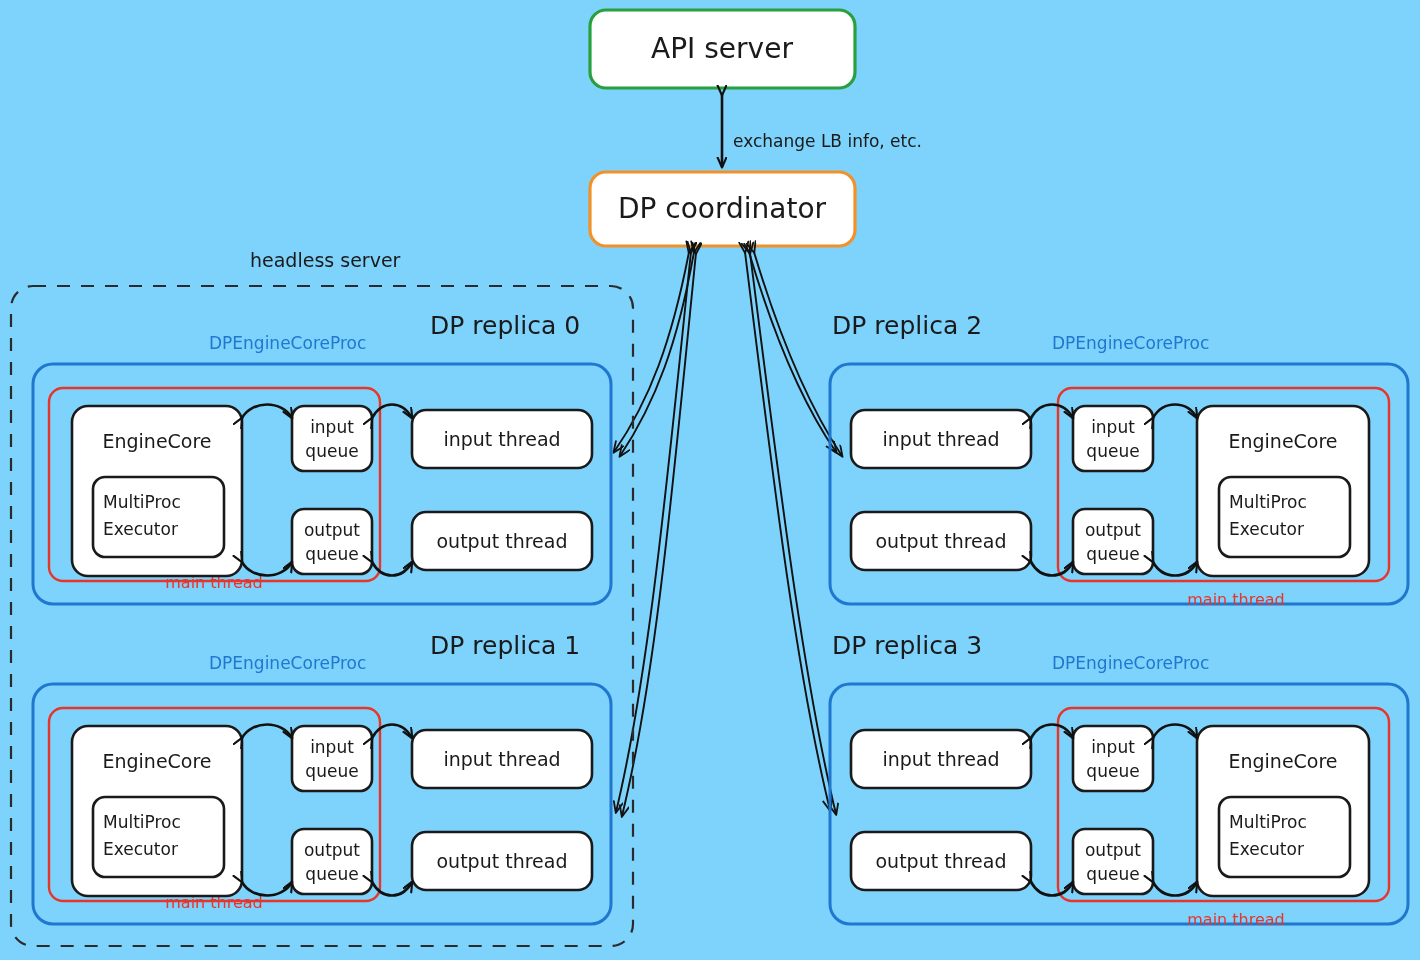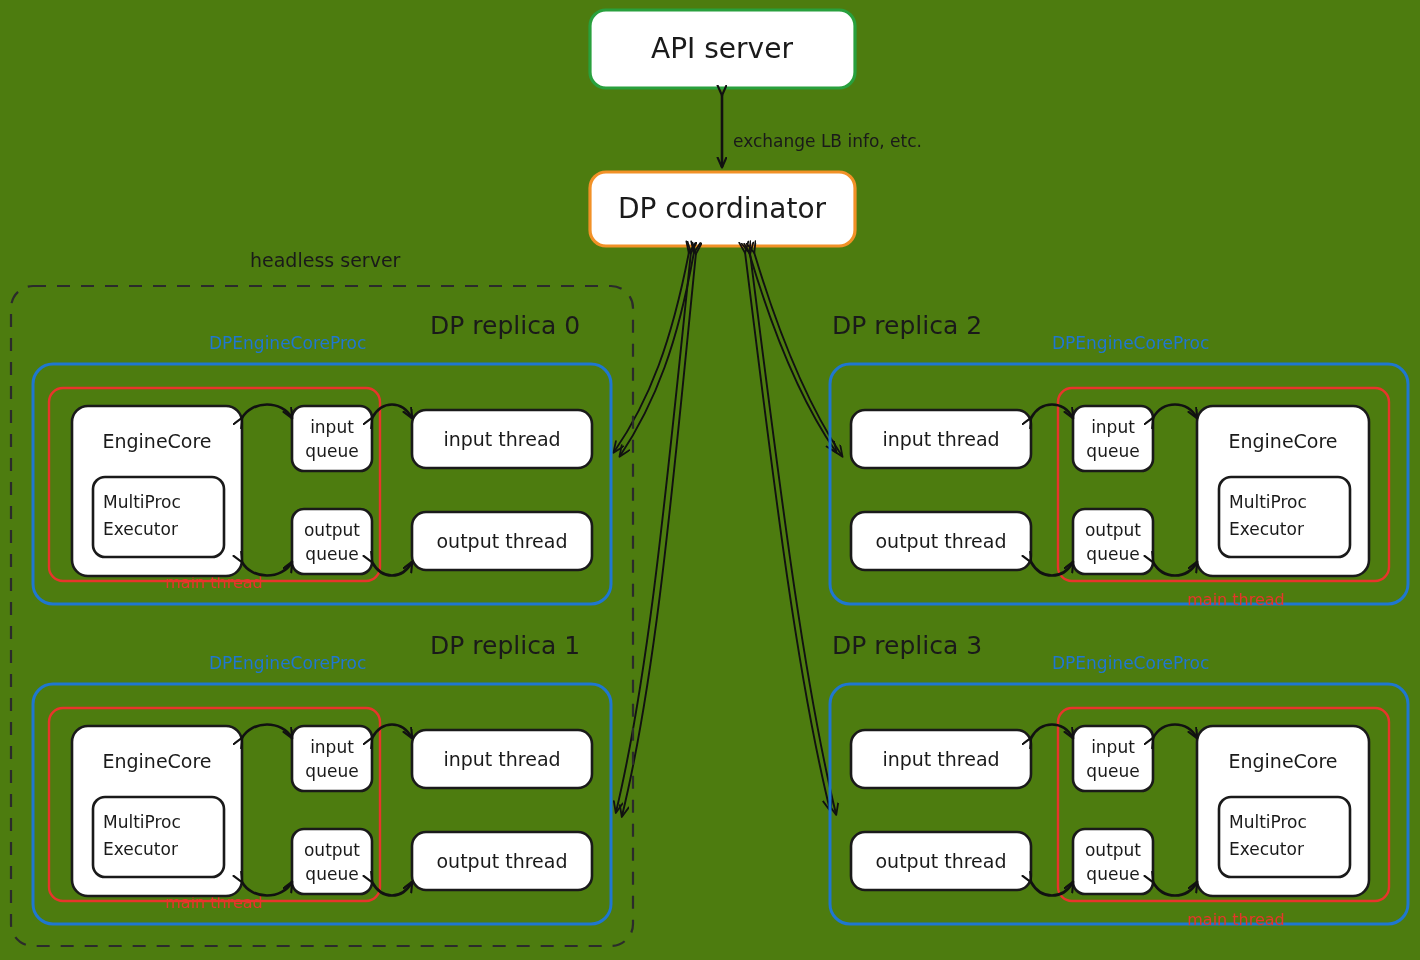--- a/index.html
+++ b/index.html
@@ -1,17 +1,17 @@
 <!DOCTYPE html>
 <html><head>
 <meta charset="utf-8">
 <style>
   html,body{margin:0;padding:0;background:#fff;}
   body{width:1420px;height:960px;font-family:"DejaVu Sans",sans-serif;}
-  #stage{position:relative;width:1420px;height:960px;overflow:hidden;background:#4d7c0f;}
+  #stage{position:relative;width:1420px;height:960px;overflow:hidden;background:#7dd3fc;}
   svg{position:absolute;left:0;top:0;width:1420px;height:960px;}
   text{font-family:"DejaVu Sans",sans-serif;}
   .node-label{font-size:19px;fill:#1a1a1a;}
   .small-label{font-size:17px;fill:#1a1a1a;}
   .title-label{font-size:28px;fill:#1a1a1a;}
   .replica-title{font-size:25px;fill:#1a1a1a;}
   .proc-label{font-size:17px;fill:#1f77d0;}
   .thread-label{font-size:16px;fill:#e8352b;}
   .edge-label{font-size:17px;fill:#1a1a1a;}
   .headless-label{font-size:19px;fill:#1a1a1a;}

